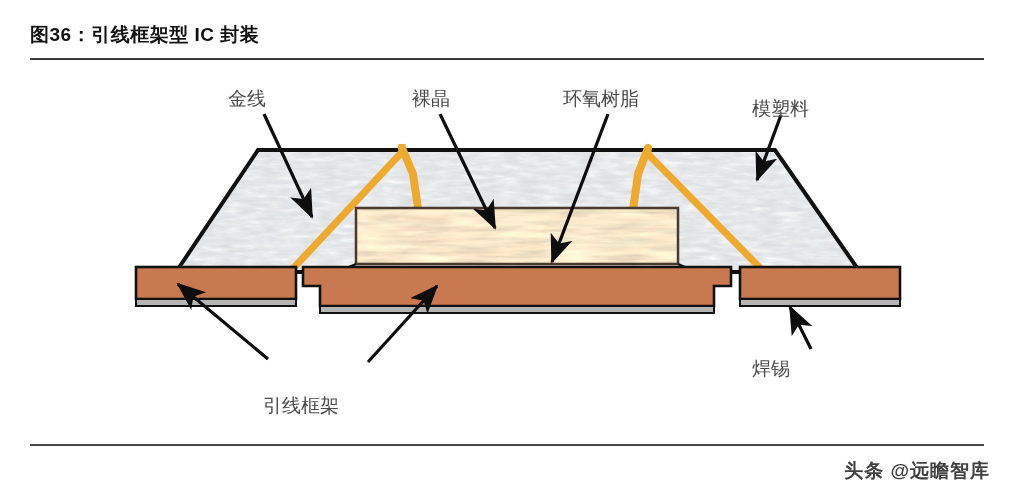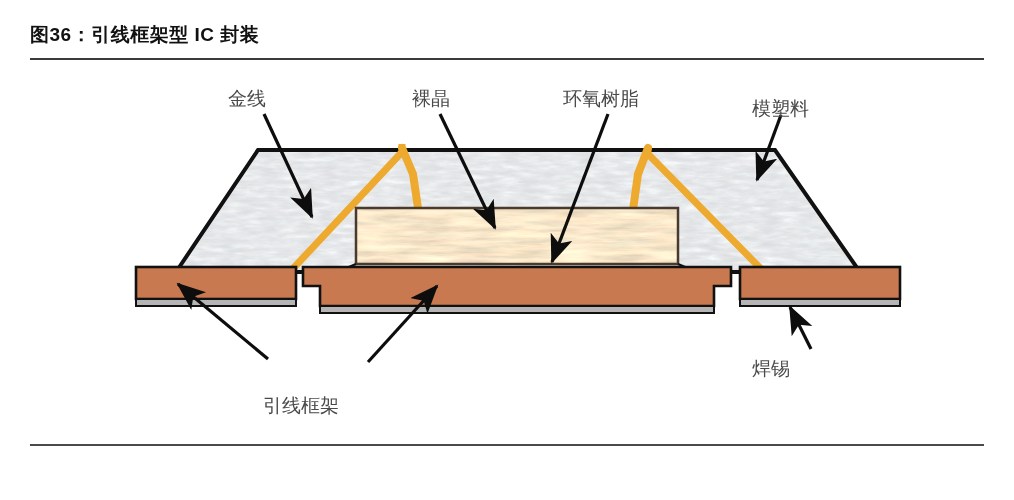--- a/index.html
+++ b/index.html
@@ -181,14 +181,15 @@
       <text class="lbl" x="228" y="43" text-anchor="start">金线</text>
       <text class="lbl" x="412" y="43" text-anchor="start">裸晶</text>
       <text class="lbl" x="563" y="43" text-anchor="start">环氧树脂</text>
       <text class="lbl" x="752" y="53" text-anchor="start">模塑料</text>
       <text class="lbl" x="263" y="350" text-anchor="start">引线框架</text>
       <text class="lbl" x="752" y="313" text-anchor="start">焊锡</text>
     </svg>
   </div>
 
   <div class="rule-bottom"></div>
+  <div class="watermark">头条 @远瞻智库</div>
 
 </div>
 
 </body></html>

